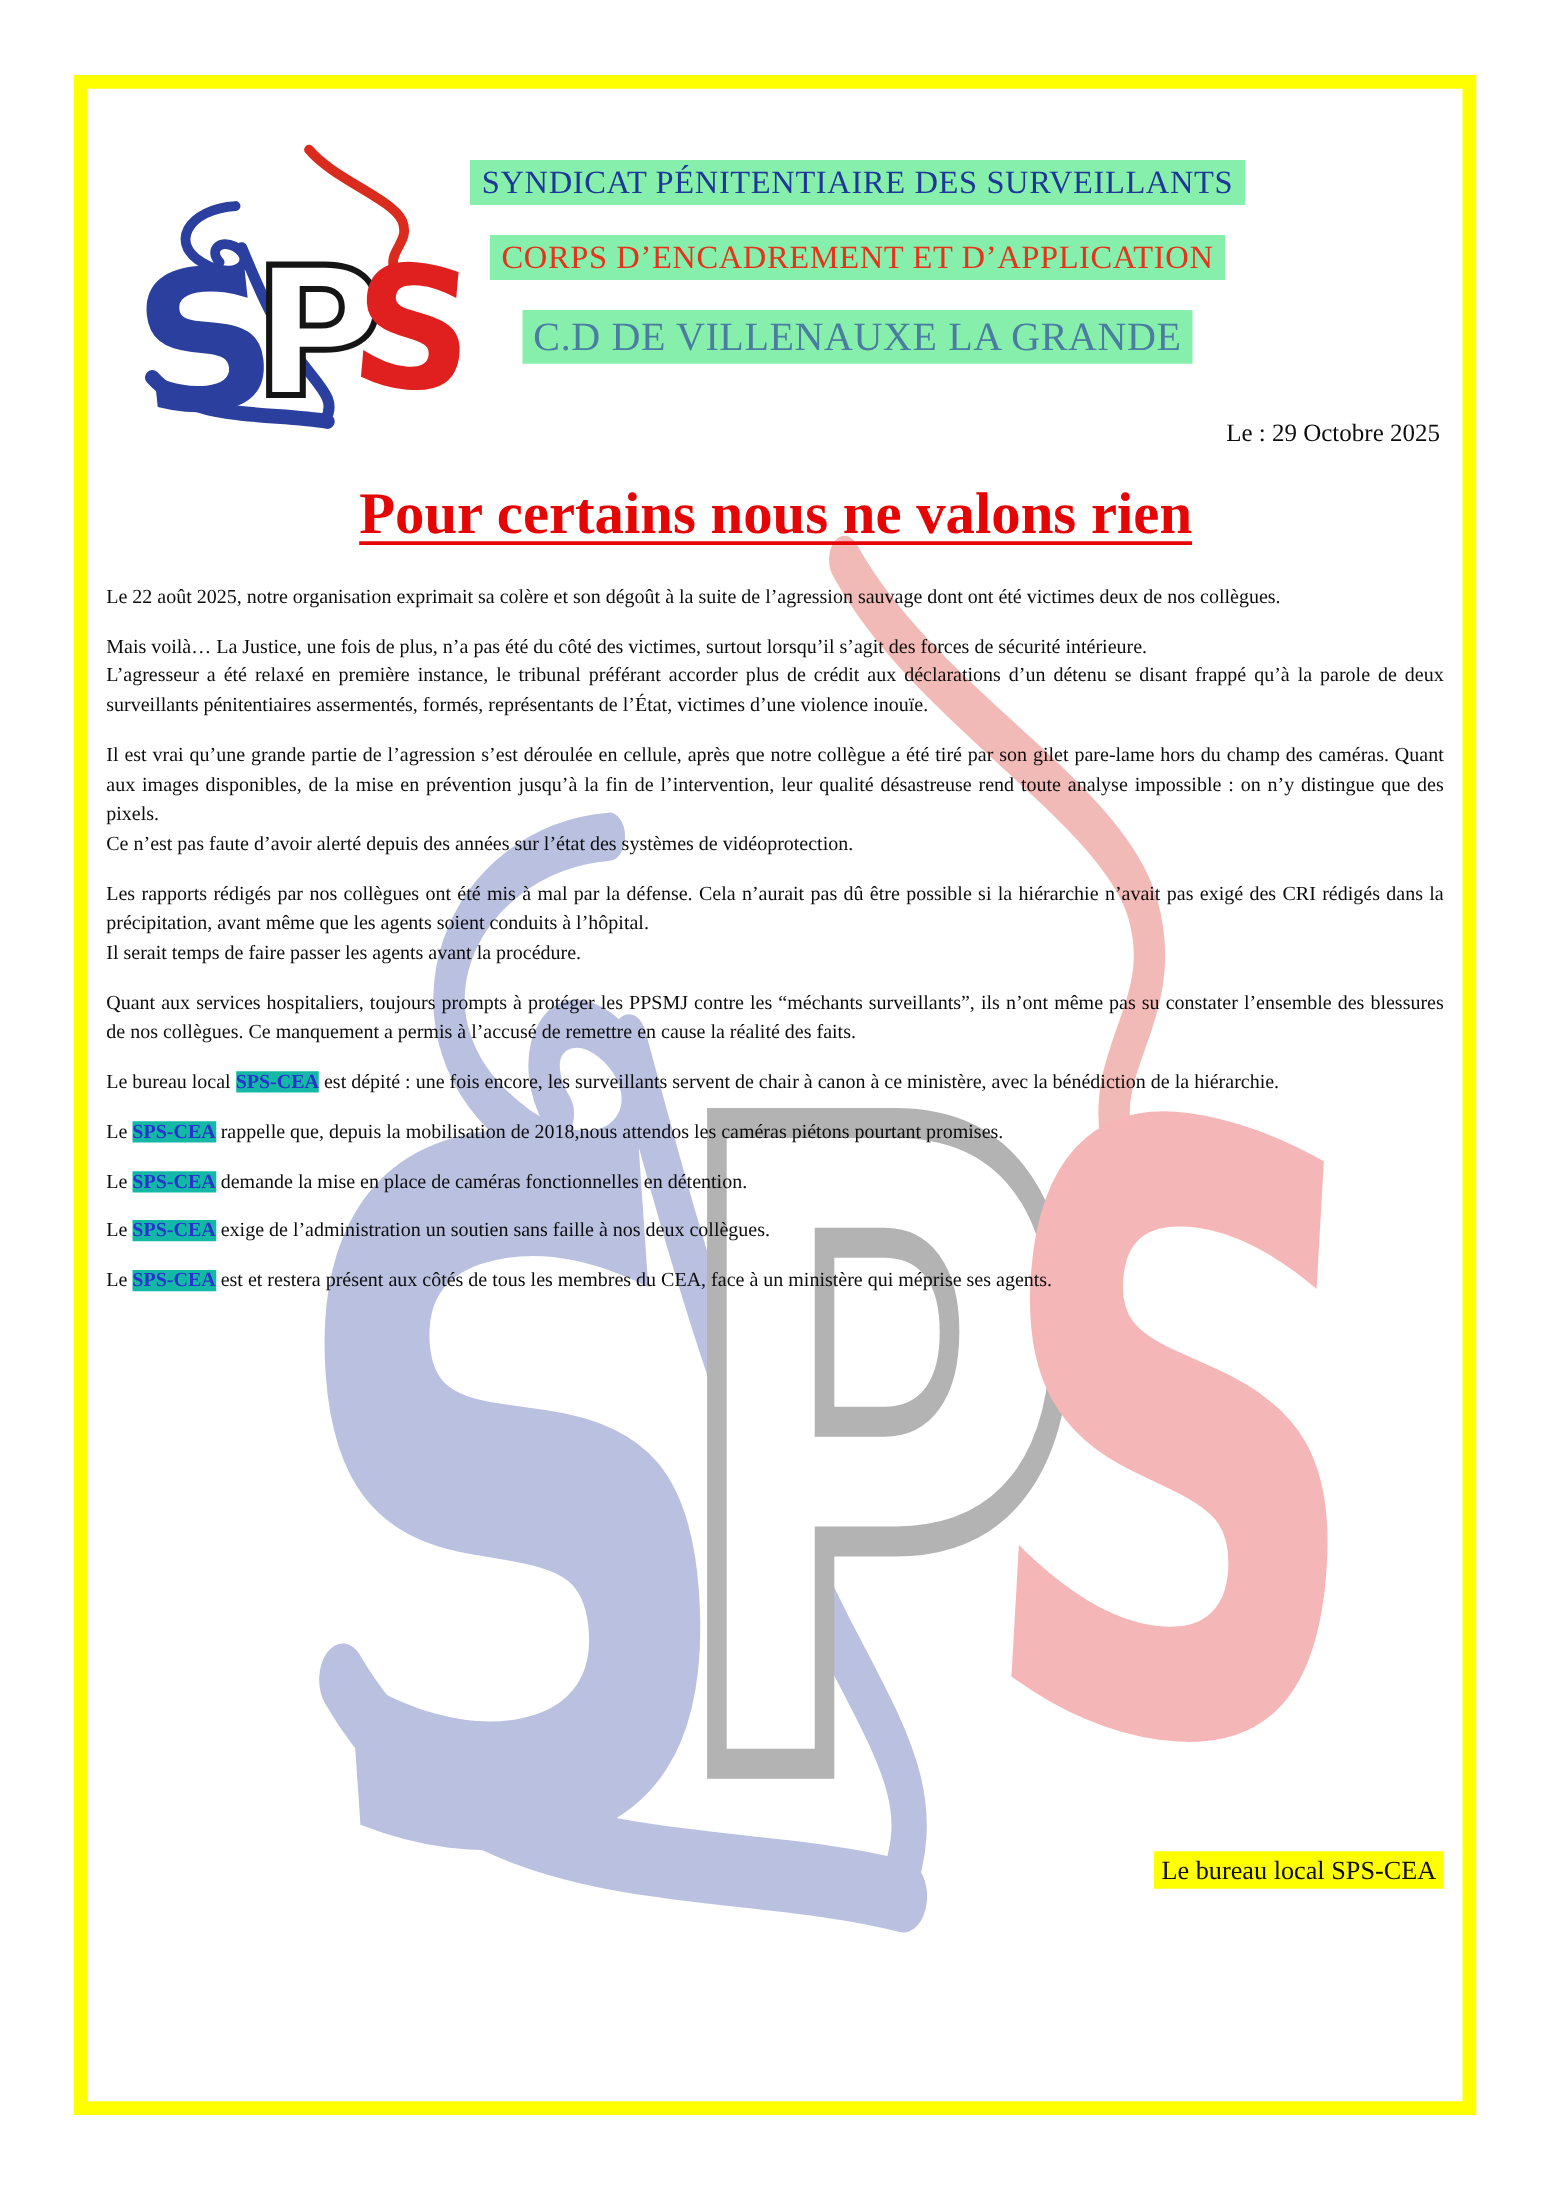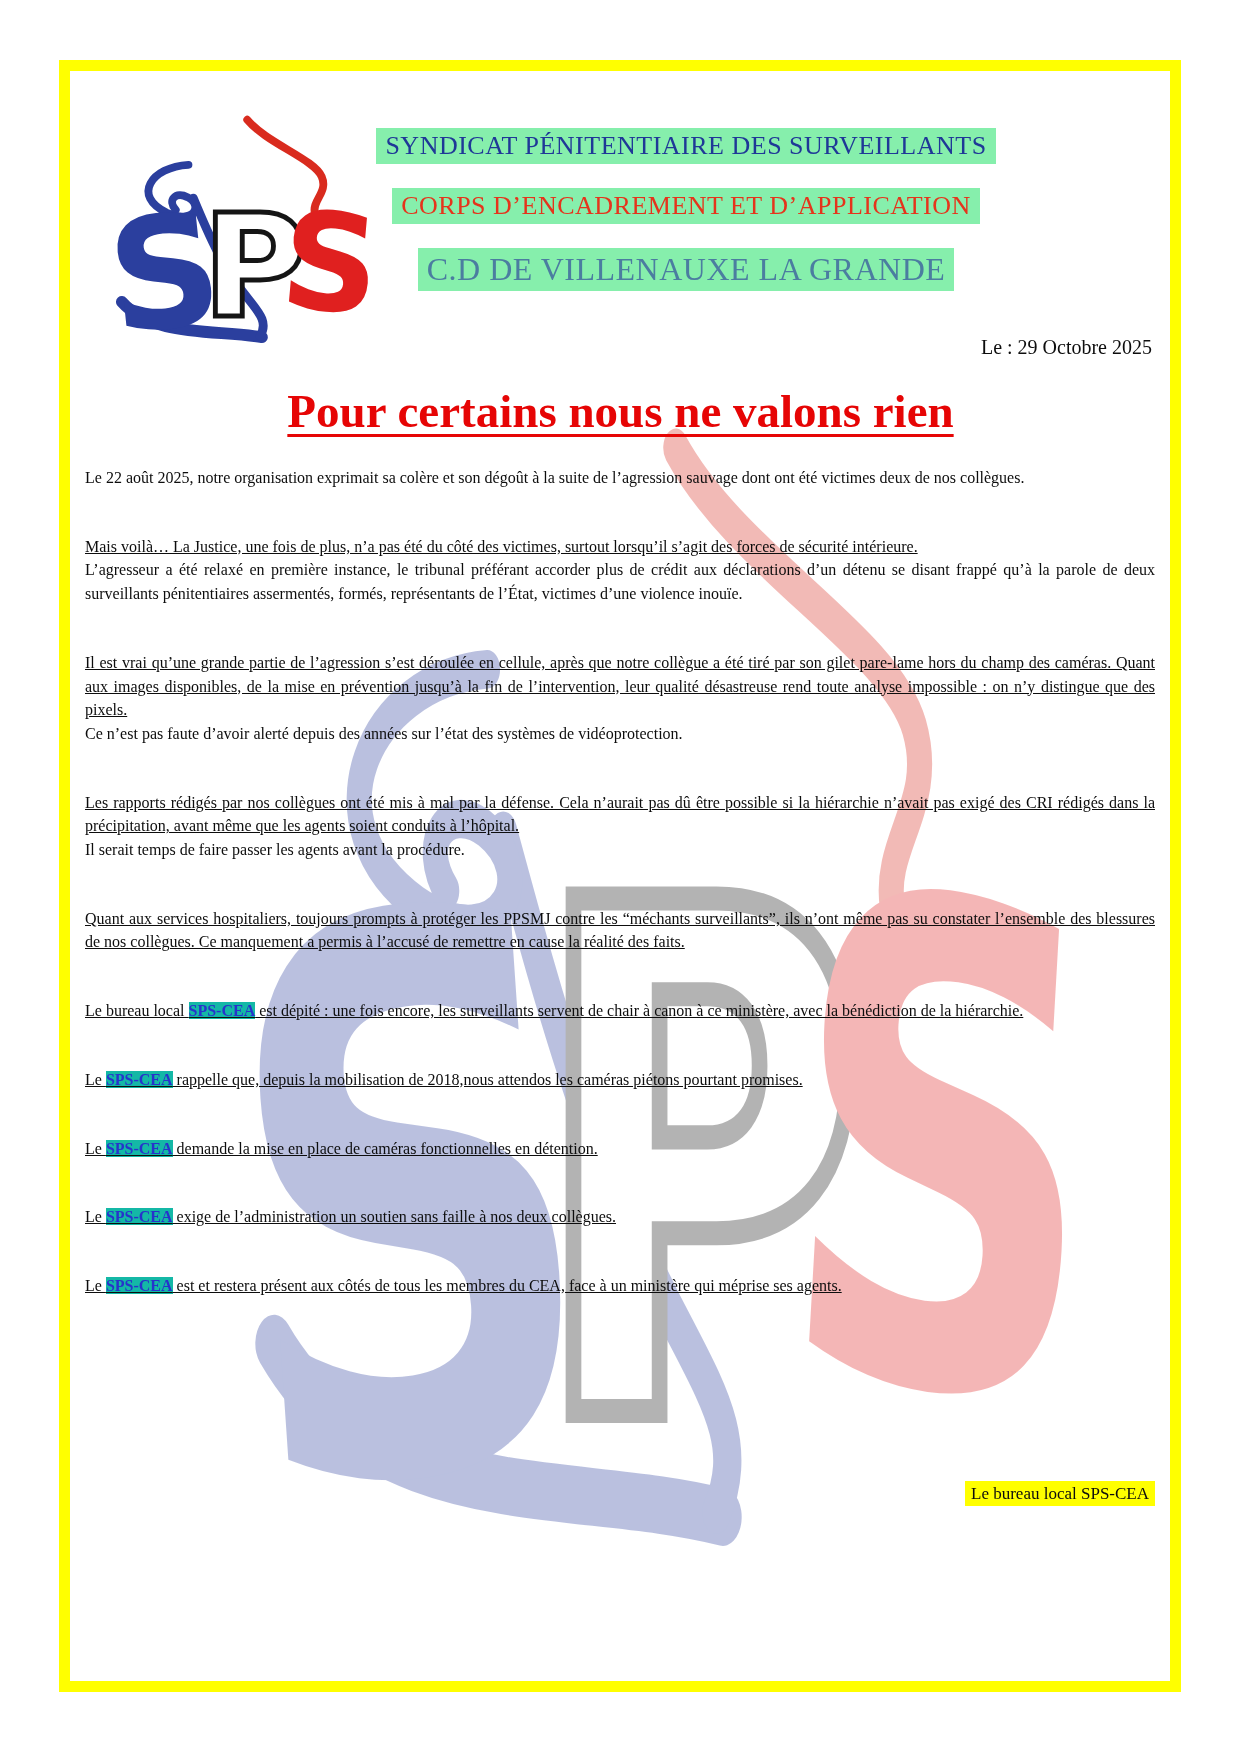--- a/index.html
+++ b/index.html
@@ -27,23 +27,23 @@
   .title{
     position:absolute;top:384px;left:0;width:100%;margin:0;text-align:center;
     font-size:47px;font-weight:bold;color:#e60505;z-index:2;
     text-decoration:underline;text-decoration-thickness:3px;text-underline-offset:7px;
   }
   .bodytext{
     position:absolute;top:466px;left:85px;width:1070px;z-index:1;
     font-size:16px;line-height:23.7px;text-align:justify;
   }
   .bodytext p{margin:0;}
-  .bodytext p.gap{margin-top:45px;text-decoration:underline;}
+  .bodytext p.gap{margin-top:16px;}
   .mark-inline{background:#14b8a6;color:#2733cb;font-weight:bold;}
-  .footer{position:absolute;top:1484px;right:86px;font-size:17px;z-index:2;}
+  .footer{position:absolute;top:1484px;right:86px;font-size:21px;z-index:2;}
   .footer .hl{background:#ffff00;padding:3px 6px;}
   .svgdefs{position:absolute;width:0;height:0;overflow:hidden;}
   text.sps-letter{font-family:"DejaVu Sans",sans-serif;font-weight:bold;}
 </style>
 </head>
 <body>
 
 <svg class="svgdefs" aria-hidden="true">
   <defs>
     <g id="spsg">

